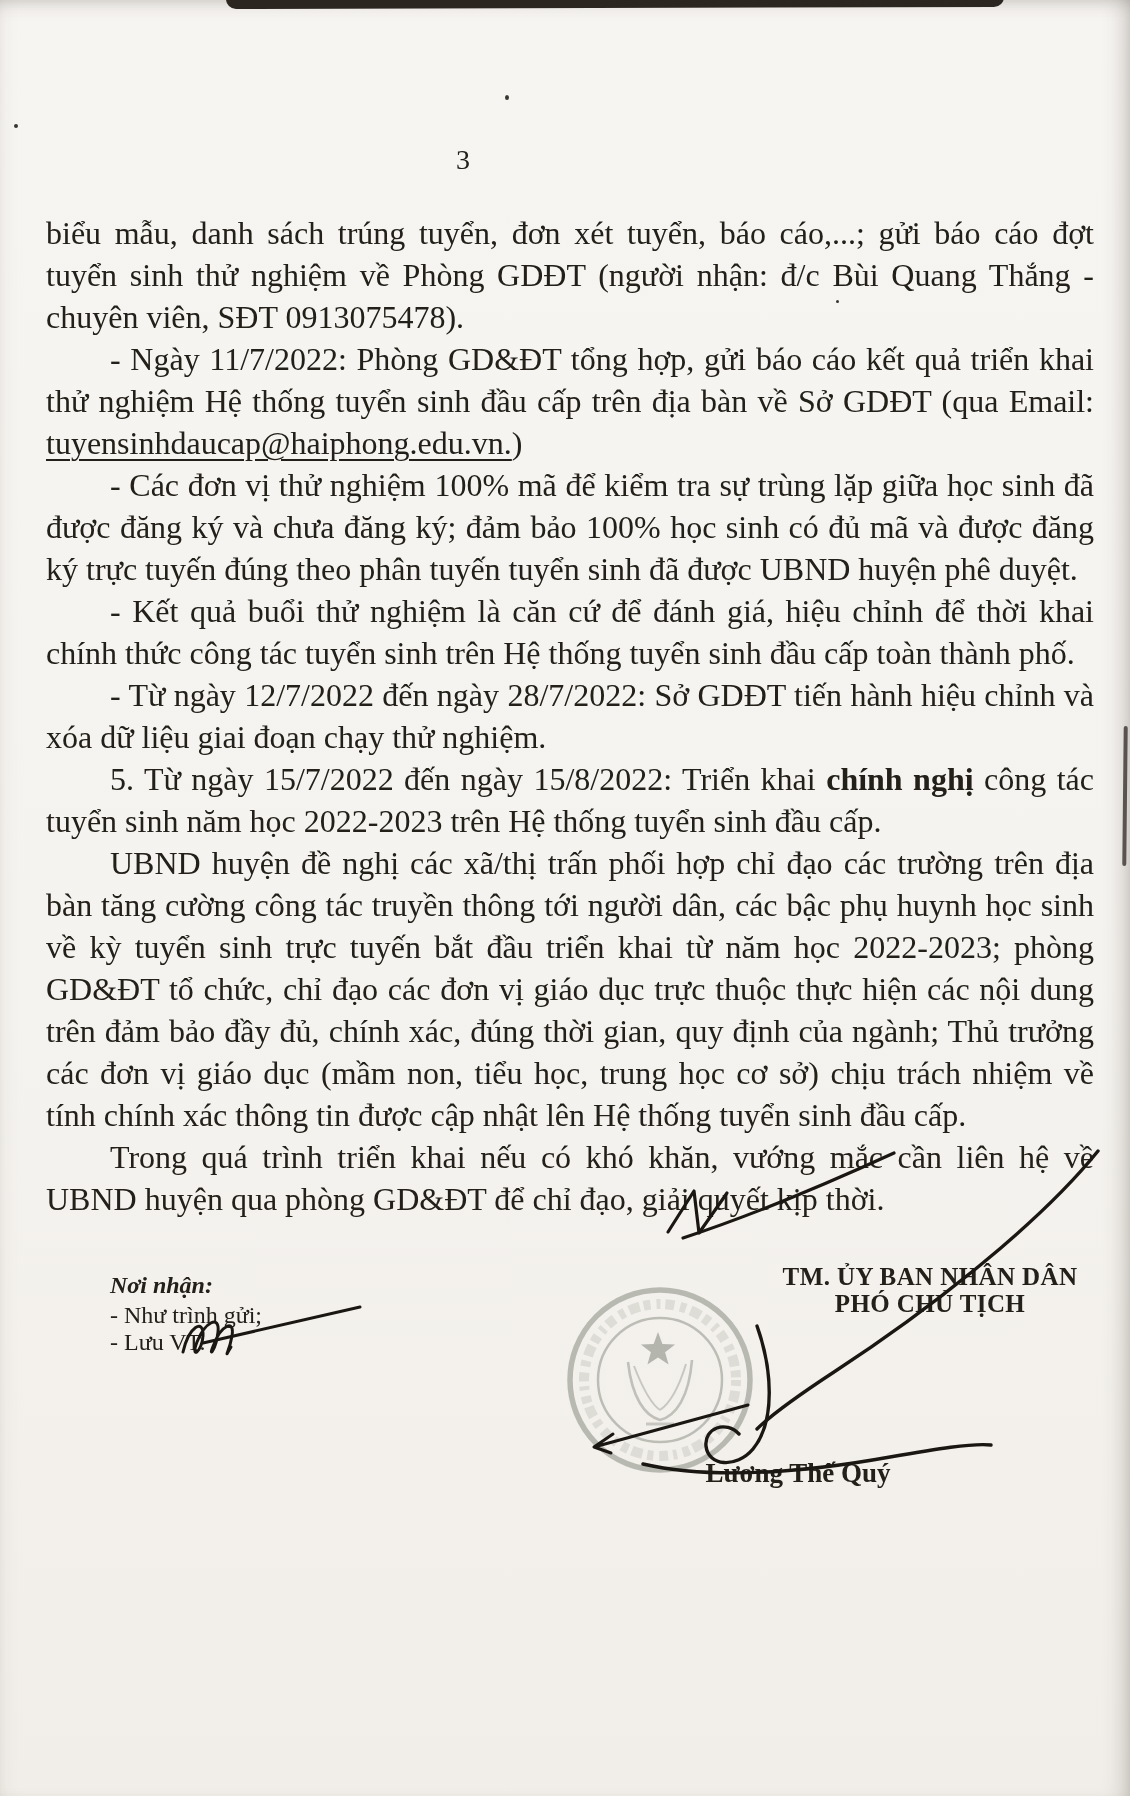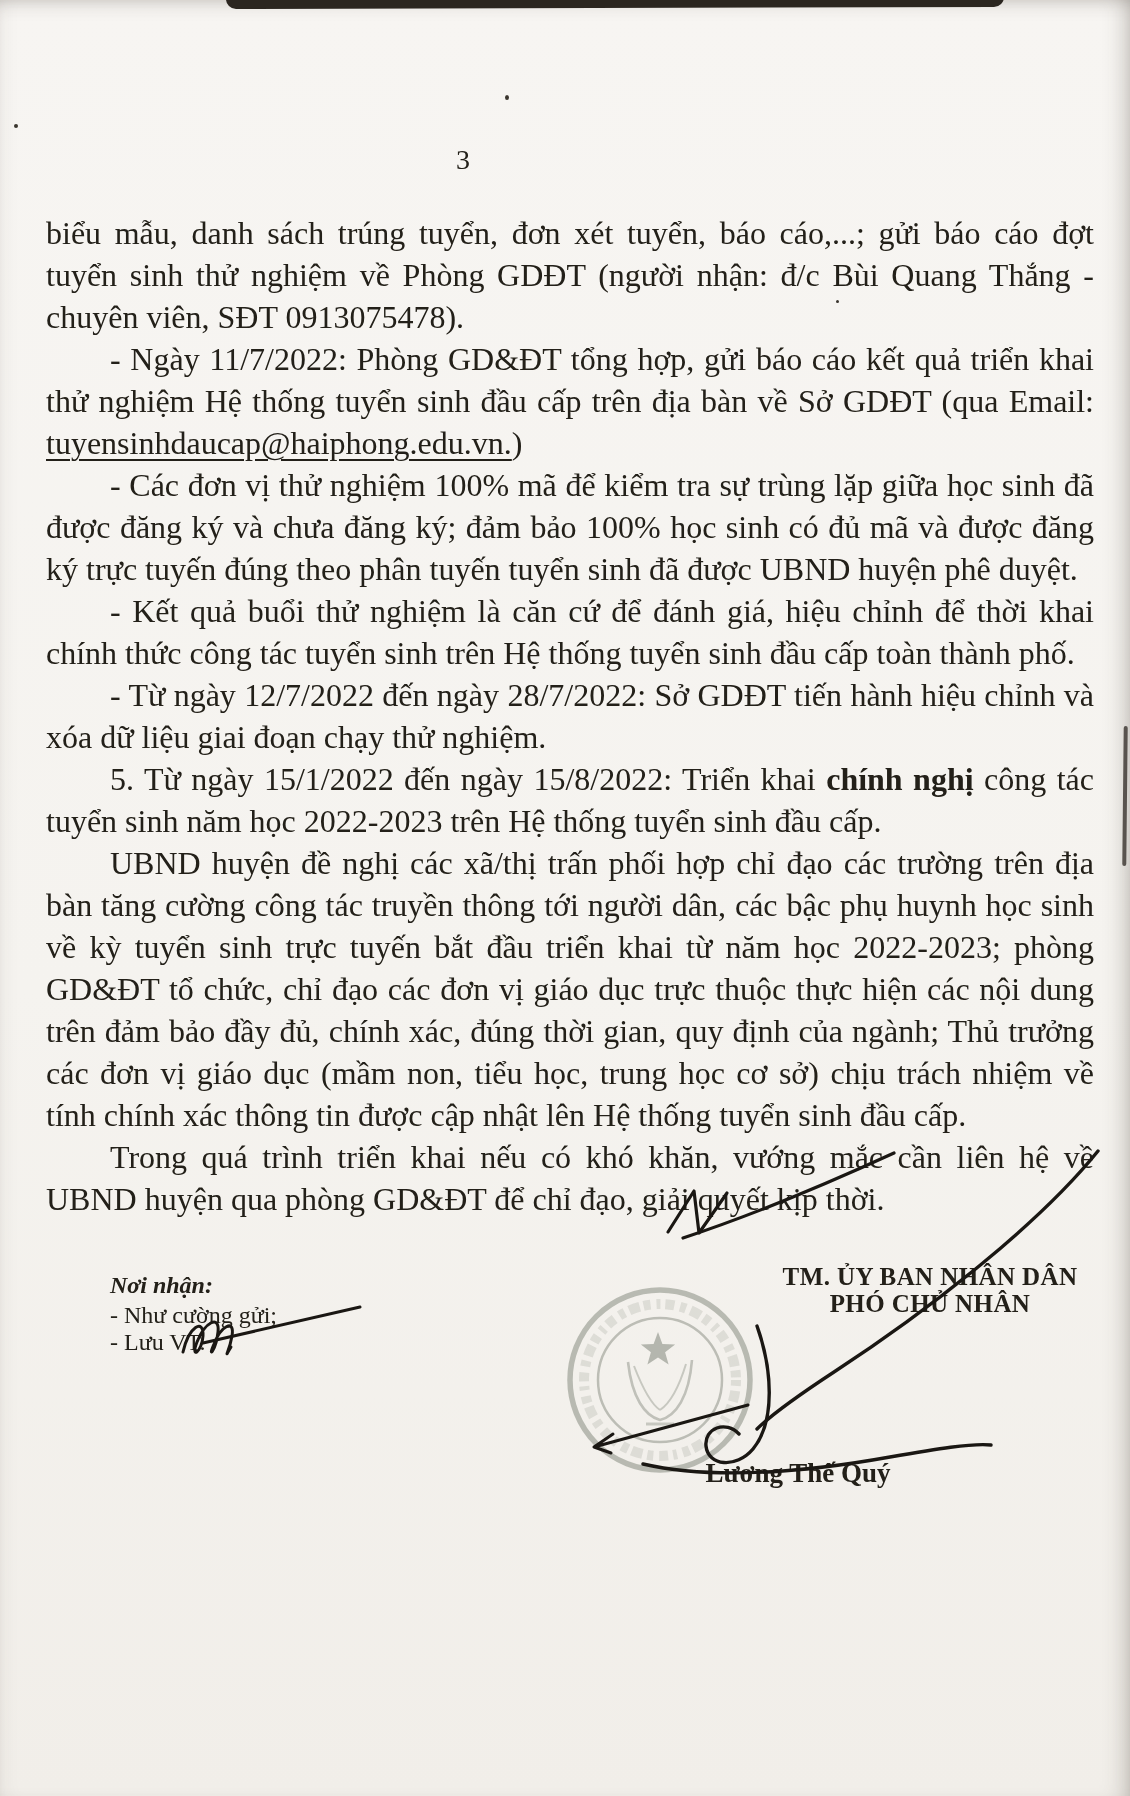--- a/index.html
+++ b/index.html
@@ -68,36 +68,36 @@
   <div class="speck" style="left:836px;top:300px;width:3px;height:3px;"></div>
 
   <div class="page-number">3</div>
 
   <div class="doc-body" id="doc-body">
       <p class="para"><span>biểu mẫu, danh sách trúng tuyển, đơn xét tuyển, báo cáo,...; gửi báo cáo đợt tuyển sinh thử nghiệm về Phòng GDĐT (người nhận: đ/c Bùi Quang Thắng - chuyên viên, SĐT 0913075478).</span></p>
       <p class="para indent"><span>- Ngày 11/7/2022: Phòng GD&amp;ĐT tổng hợp, gửi báo cáo kết quả triển khai thử nghiệm Hệ thống tuyển sinh đầu cấp trên địa bàn về Sở GDĐT (qua Email: </span><span class="u">tuyensinhdaucap@haiphong.edu.vn.</span><span>)</span></p>
       <p class="para indent"><span>- Các đơn vị thử nghiệm 100% mã để kiểm tra sự trùng lặp giữa học sinh đã được đăng ký và chưa đăng ký; đảm bảo 100% học sinh có đủ mã và được đăng ký trực tuyến đúng theo phân tuyến tuyển sinh đã được UBND huyện phê duyệt.</span></p>
       <p class="para indent"><span>- Kết quả buổi thử nghiệm là căn cứ để đánh giá, hiệu chỉnh để thời khai chính thức công tác tuyển sinh trên Hệ thống tuyển sinh đầu cấp toàn thành phố.</span></p>
       <p class="para indent"><span>- Từ ngày 12/7/2022 đến ngày 28/7/2022: Sở GDĐT tiến hành hiệu chỉnh và xóa dữ liệu giai đoạn chạy thử nghiệm.</span></p>
-      <p class="para indent"><span>5. Từ ngày 15/1/2022 đến ngày 15/8/2022: Triển khai </span><span class="b">chính nghị</span><span> công tác tuyển sinh năm học 2022-2023 trên Hệ thống tuyển sinh đầu cấp.</span></p>
+      <p class="para indent"><span>5. Từ ngày 15/7/2022 đến ngày 15/8/2022: Triển khai </span><span class="b">chính nghị</span><span> công tác tuyển sinh năm học 2022-2023 trên Hệ thống tuyển sinh đầu cấp.</span></p>
       <p class="para indent"><span>UBND huyện đề nghị các xã/thị trấn phối hợp chỉ đạo các trường trên địa bàn tăng cường công tác truyền thông tới người dân, các bậc phụ huynh học sinh về kỳ tuyển sinh trực tuyến bắt đầu triển khai từ năm học 2022-2023; phòng GD&amp;ĐT tổ chức, chỉ đạo các đơn vị giáo dục trực thuộc thực hiện các nội dung trên đảm bảo đầy đủ, chính xác, đúng thời gian, quy định của ngành; Thủ trưởng các đơn vị giáo dục (mầm non, tiểu học, trung học cơ sở) chịu trách nhiệm về tính chính xác thông tin được cập nhật lên Hệ thống tuyển sinh đầu cấp.</span></p>
       <p class="para indent"><span>Trong quá trình triển khai nếu có khó khăn, vướng mắc cần liên hệ về UBND huyện qua phòng GD&amp;ĐT để chỉ đạo, giải quyết kịp thời.</span></p>
     </div>
 
   <div class="recipients">
     <div class="recipients-title">Nơi nhận:</div>
     <div id="recipients-list">
-        <div class="recipient-item">- Như cường gửi;</div>
+        <div class="recipient-item">- Như trình gửi;</div>
         <div class="recipient-item">- Lưu VT.</div>
       </div>
   </div>
 
   <div class="sign-block">
     <div>TM. ỦY BAN NHÂN DÂN</div>
-    <div>PHÓ CHỦ NHÂN</div>
+    <div>PHÓ CHỦ TỊCH</div>
   </div>
 
   <div class="signer-name">Lương Thế Quý</div>
 
   <svg class="overlay" width="1130" height="1796" viewBox="0 0 1130 1796">
 
     <g opacity="0.72">
       <circle class="stamp-stroke" cx="660" cy="1380" r="90" stroke-width="5.5" opacity="0.8"></circle>
       <circle class="stamp-stroke" cx="660" cy="1380" r="62" stroke-width="2.5" opacity="0.75"></circle>
 

